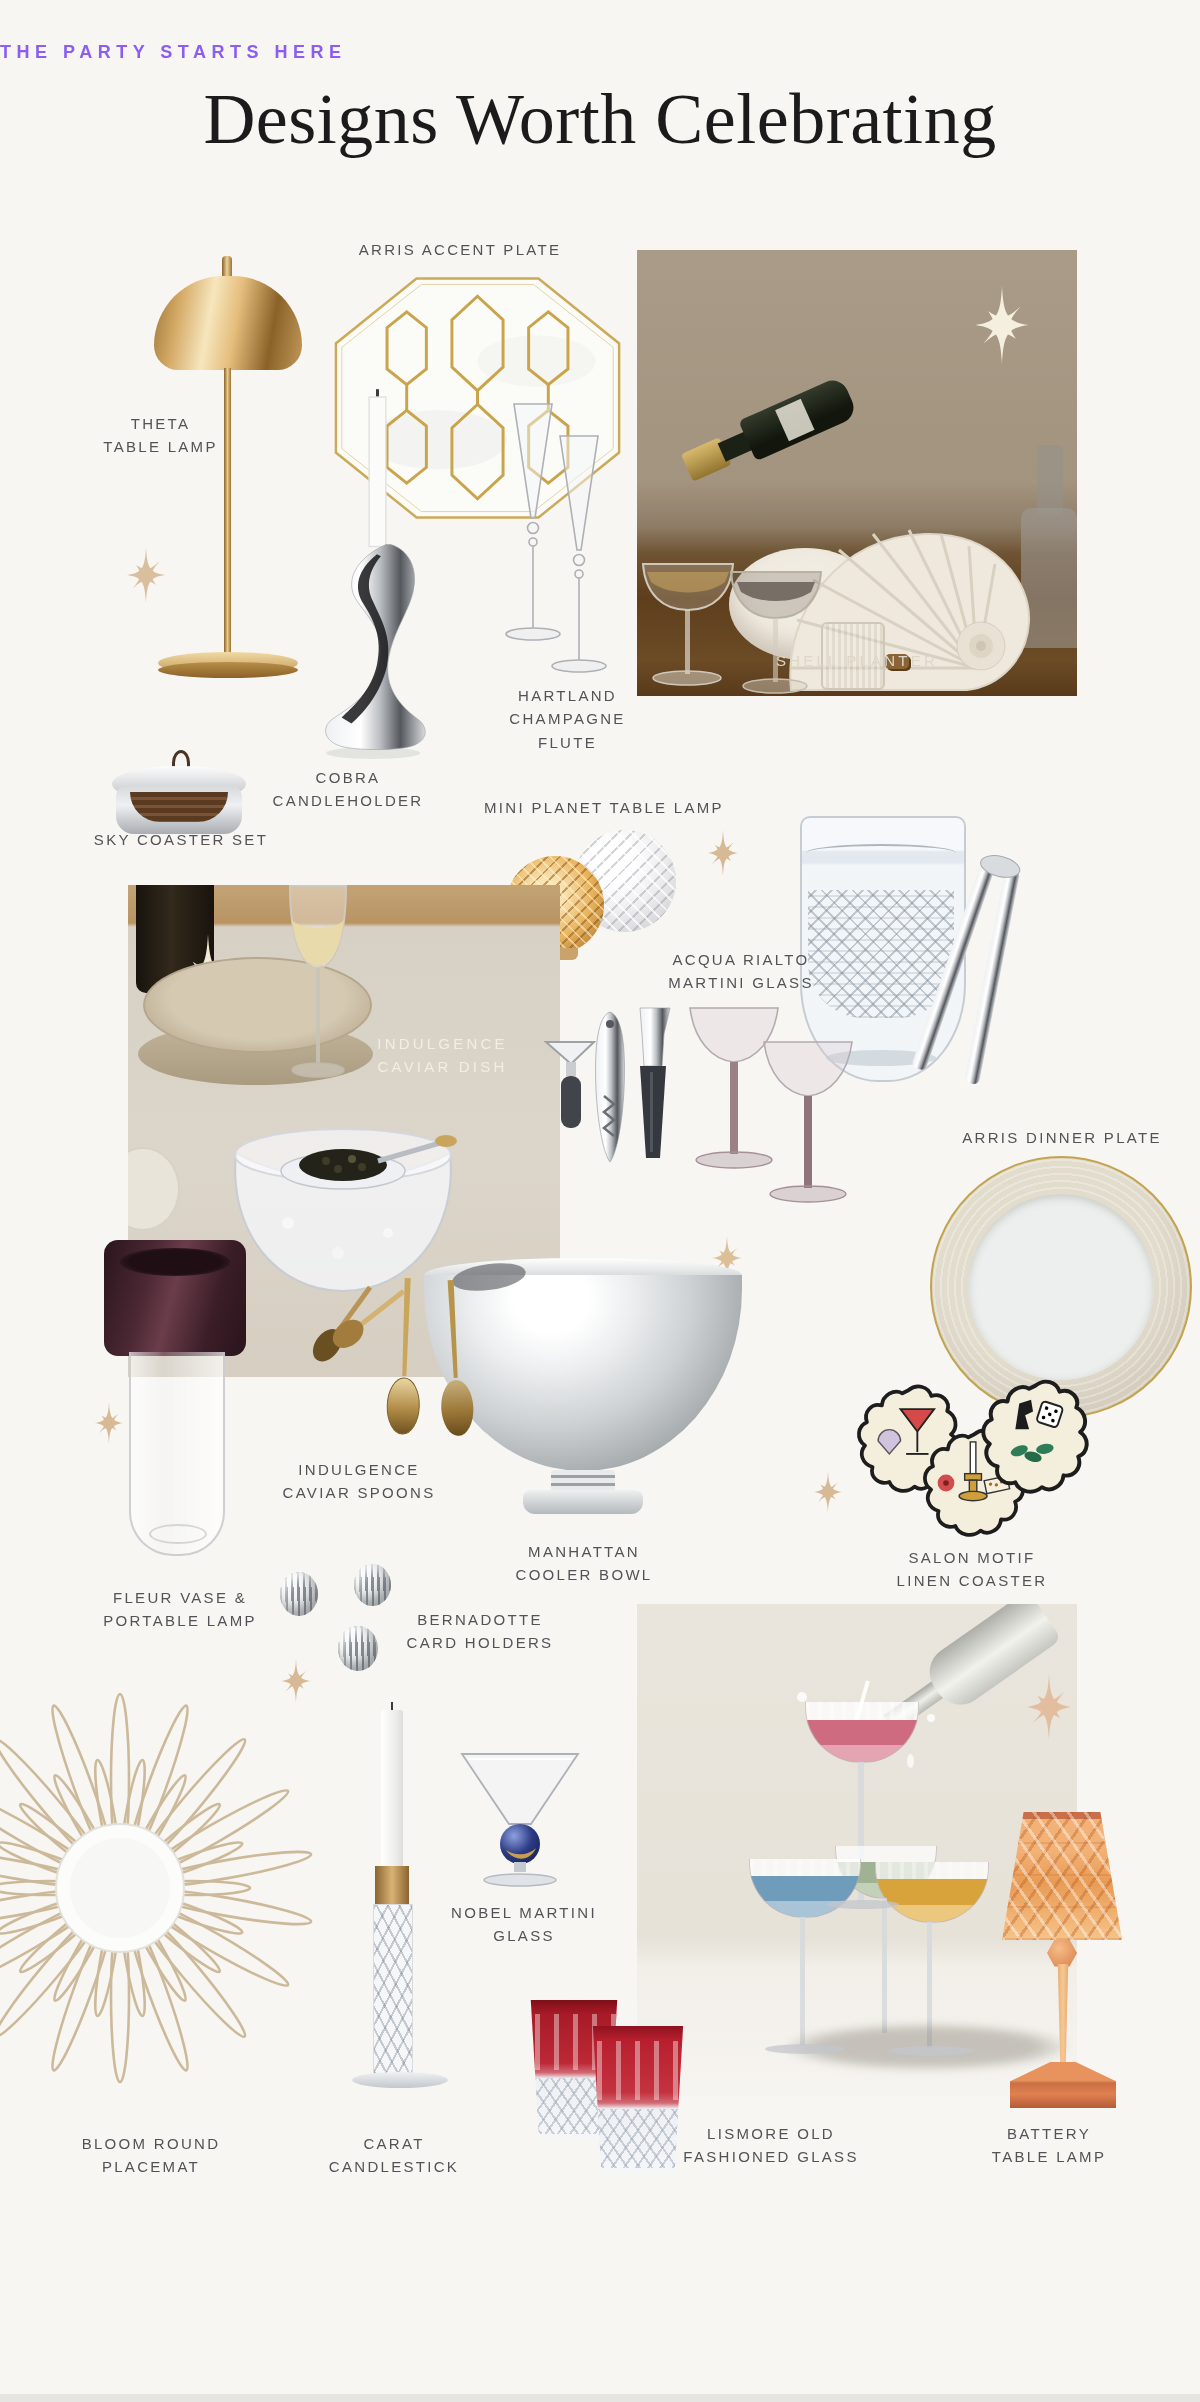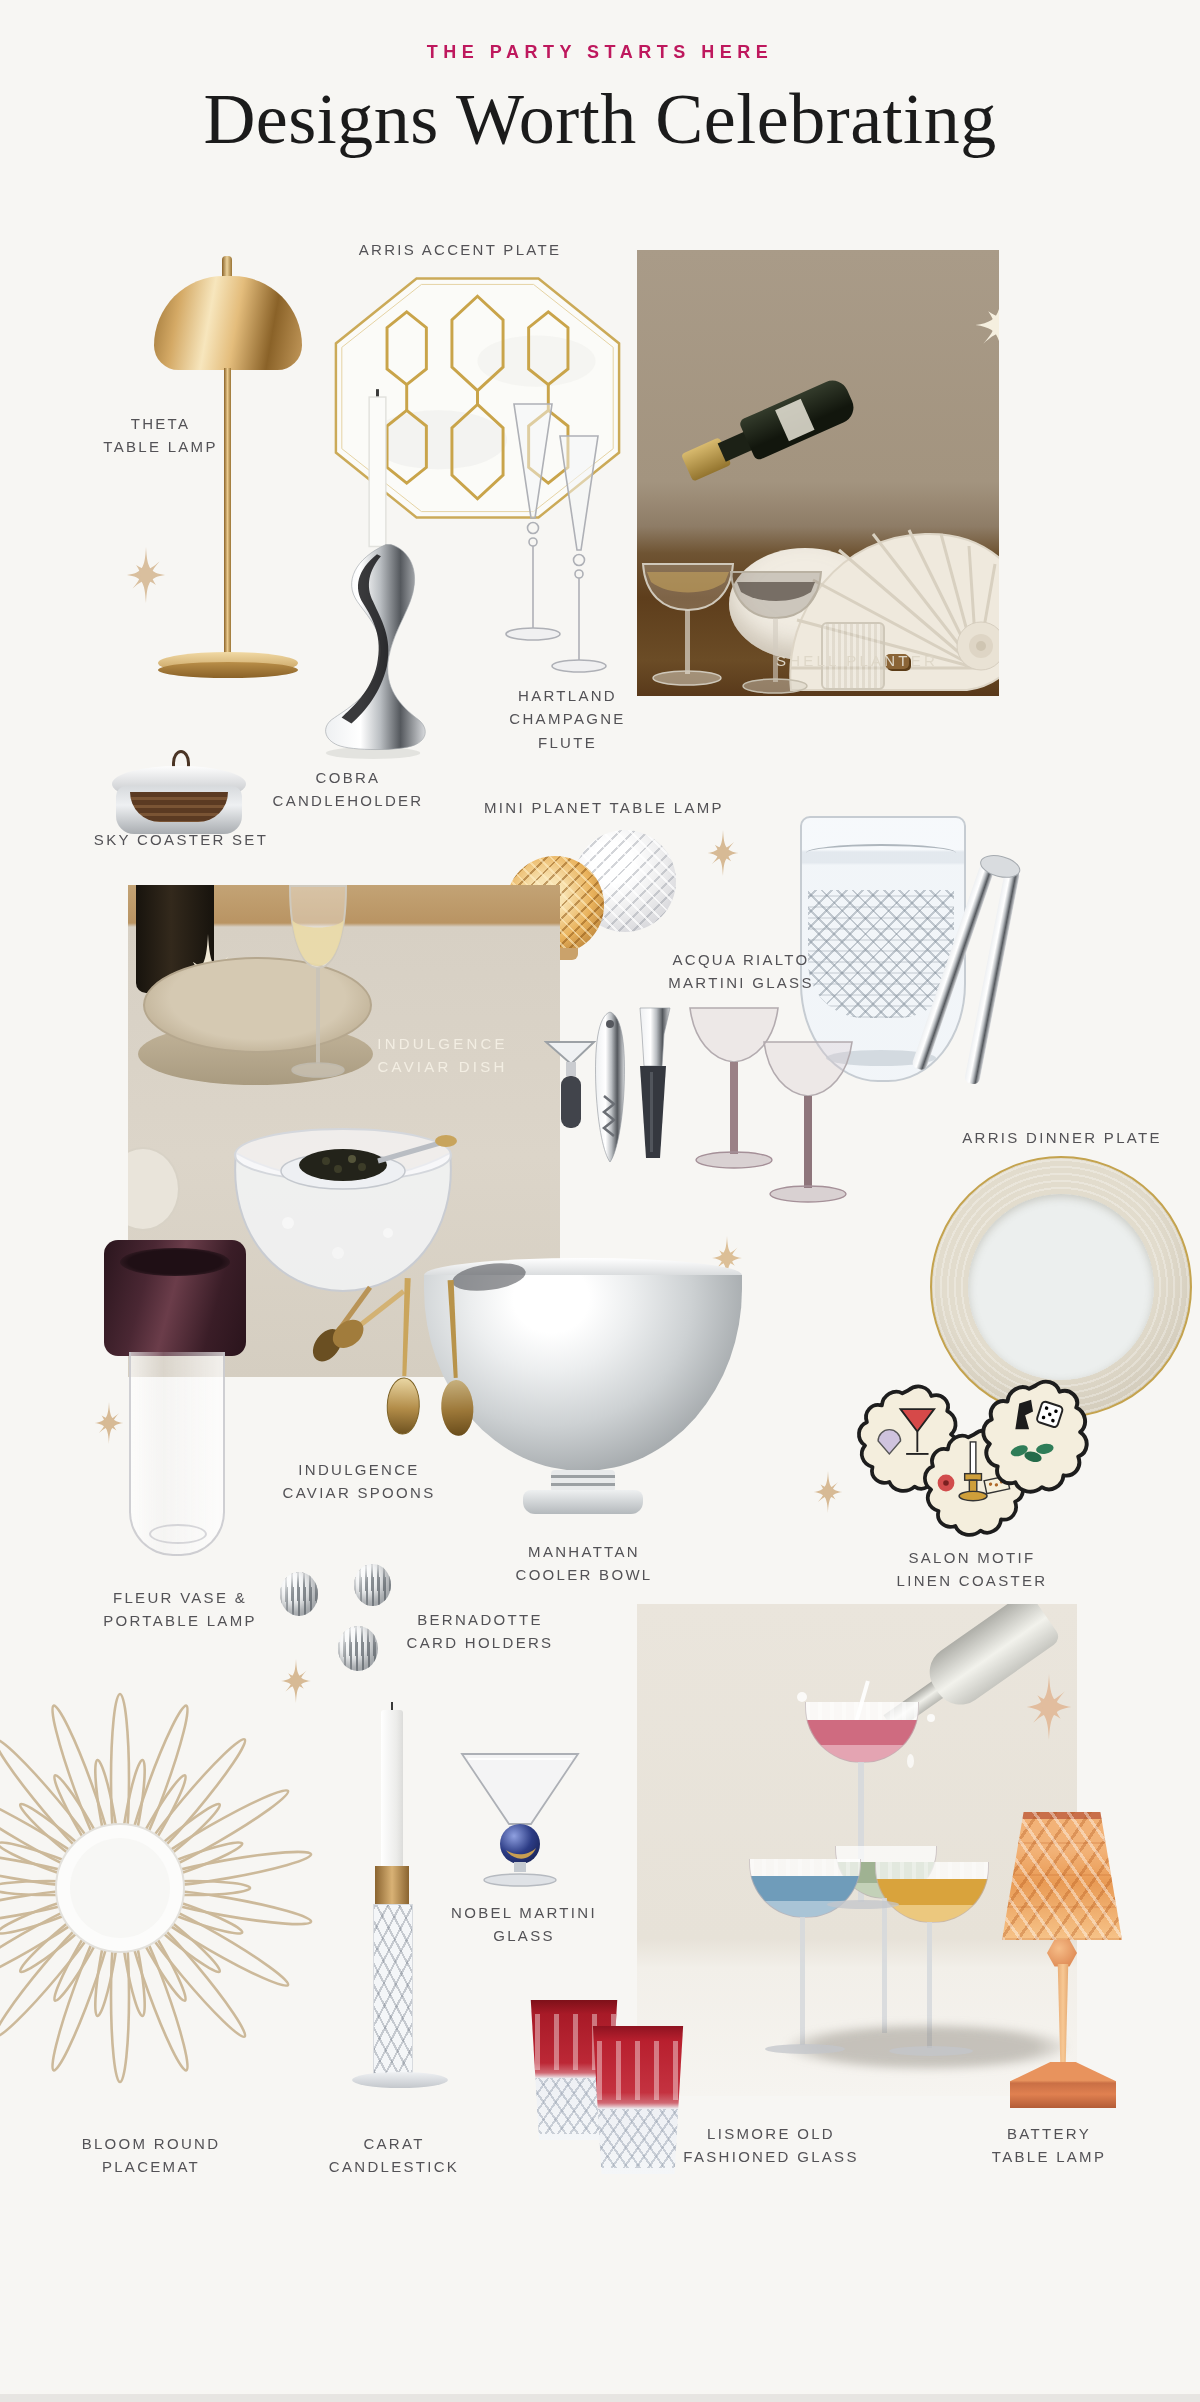--- a/index.html
+++ b/index.html
@@ -1,18 +1,18 @@
 <!DOCTYPE html>
 <html><head>
 <meta charset="utf-8">
 <style>
   html,body{margin:0;padding:0;background:#f7f6f3}
   #page{position:relative;width:1200px;height:2402px;background:#f7f6f3;overflow:hidden;font-family:"Liberation Sans",sans-serif}
   .abs{position:absolute}
-  .eyebrow{position:absolute;left:0;right:0;top:42px;text-align:center;font-size:18px;font-weight:bold;letter-spacing:5.5px;color:#be185d}
+  .eyebrow{position:absolute;left:0;right:0;top:42px;font-size:18px;font-weight:bold;letter-spacing:5.5px;color:#8b5cf6}
   .title{position:absolute;left:0;right:0;top:78px;text-align:center;font-family:"Liberation Serif",serif;font-size:72px;color:#1b1b1b;letter-spacing:.5px}
   .lbl{position:absolute;font-size:15px;line-height:1.55;letter-spacing:2.3px;color:#535256;text-align:center;text-transform:uppercase;cursor:pointer}
   .ln{display:block}
   .photocap{position:absolute;font-size:15px;letter-spacing:3.2px;line-height:1.5;text-align:center;text-transform:uppercase}
   .star{position:absolute}
   .ribbed{position:absolute;border-radius:50%;background:repeating-linear-gradient(88deg,#878d92 0 2.5px,#f5f7f8 2.5px 6px);box-shadow:inset -6px -8px 12px rgba(90,95,100,.55),inset 4px 6px 10px rgba(255,255,255,.85)}
   .btn{position:absolute;display:flex;align-items:center;justify-content:center;background:#2b2b2b;color:#ffffff;font-size:20px;font-weight:bold;letter-spacing:4.5px;cursor:pointer}
   .coupe-bowl{position:absolute;border:1px solid rgba(190,178,180,.7);border-top:none}
   .coupe-stem{position:absolute;background:rgba(213,216,220,.85)}
   .coupe-foot{position:absolute;border-radius:50%;background:rgba(195,198,203,.75)}
@@ -44,21 +44,21 @@
         <stop offset="0" stop-color="#8fa0e0"></stop>
           <stop offset=".5" stop-color="#2c3c85"></stop>
           <stop offset="1" stop-color="#131c4a"></stop>
       </radialGradient>
     </defs>
   </svg>
 
   <div class="eyebrow">THE PARTY STARTS HERE</div>
   <div class="title">Designs Worth Celebrating</div>
 
-  <div class="abs" style="left:637px;top:250px;width:362px;height:446px;overflow:hidden;background:linear-gradient(180deg,#a99b88 0%,#a3947f 52%,#8e7c66 62%,#6f5433 68%,#5e3e1c 78%,#6b4c26 92%,#59391a 100%)">
+  <div class="abs" style="left:637px;top:250px;width:440px;height:446px;overflow:hidden;background:linear-gradient(180deg,#a99b88 0%,#a3947f 52%,#8e7c66 62%,#6f5433 68%,#5e3e1c 78%,#6b4c26 92%,#59391a 100%)">
     <svg class="star" viewBox="0 0 100 100" style="left:326px;top:36px;width:78px;height:78px;fill:#f5efdf">
         <use href="#star8"></use>
       </svg>
     <div class="abs" style="left:400px;top:195px;width:26px;height:70px;background:rgba(148,146,138,.55);border-radius:4px"></div>
     <div class="abs" style="left:384px;top:258px;width:56px;height:140px;background:rgba(158,154,146,.6);border-radius:10px 10px 0 0"></div>
     <div class="abs" style="left:50px;top:196px;width:178px;height:44px;transform:rotate(-24deg);transform-origin:0 50%">
       <div class="abs" style="left:0;top:7px;width:42px;height:30px;background:linear-gradient(180deg,#d8ba6e,#93742e);border-radius:4px"></div>
       <div class="abs" style="left:38px;top:12px;width:32px;height:20px;background:#1c2116"></div>
       <div class="abs" style="left:66px;top:0;width:112px;height:44px;background:linear-gradient(180deg,#333b2b,#12160d 70%);border-radius:6px 16px 16px 6px"></div>
       <div class="abs" style="left:104px;top:5px;width:28px;height:34px;background:#e9e5d8;opacity:.85"></div>

